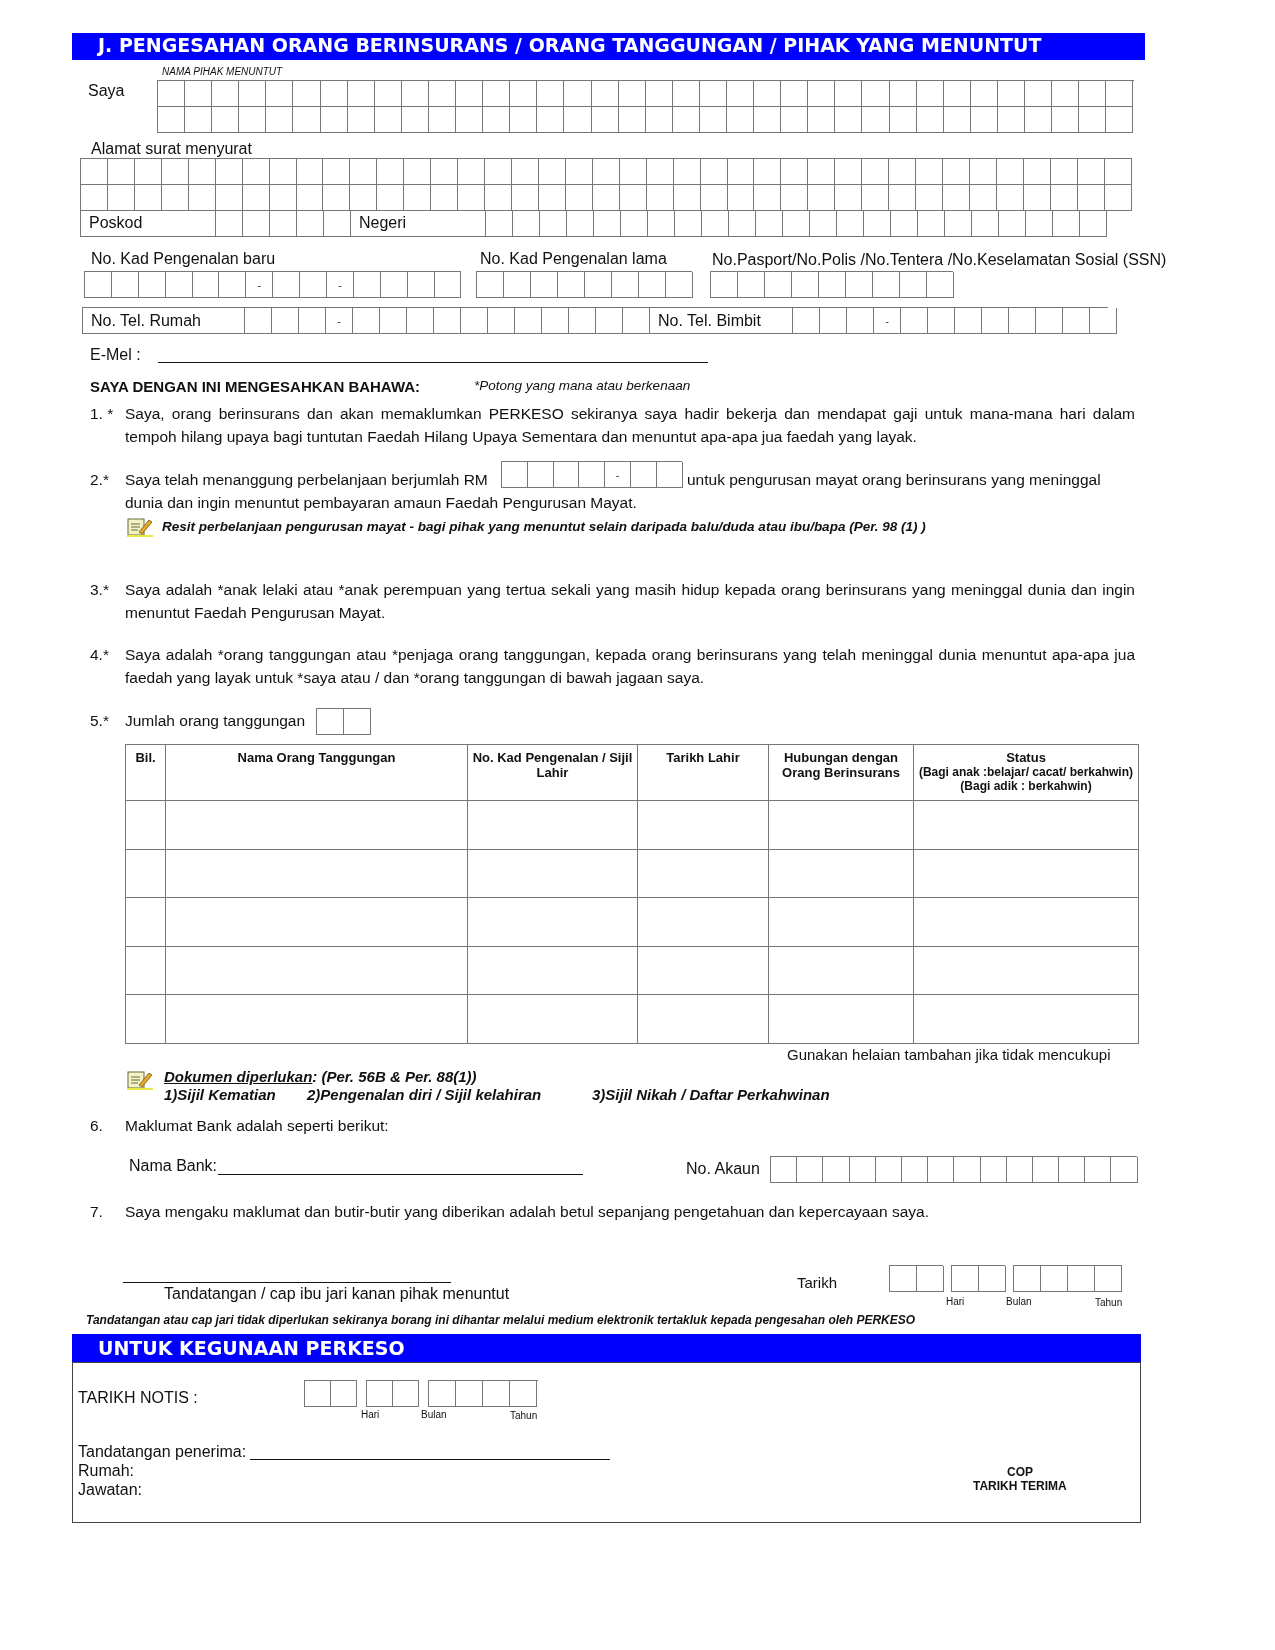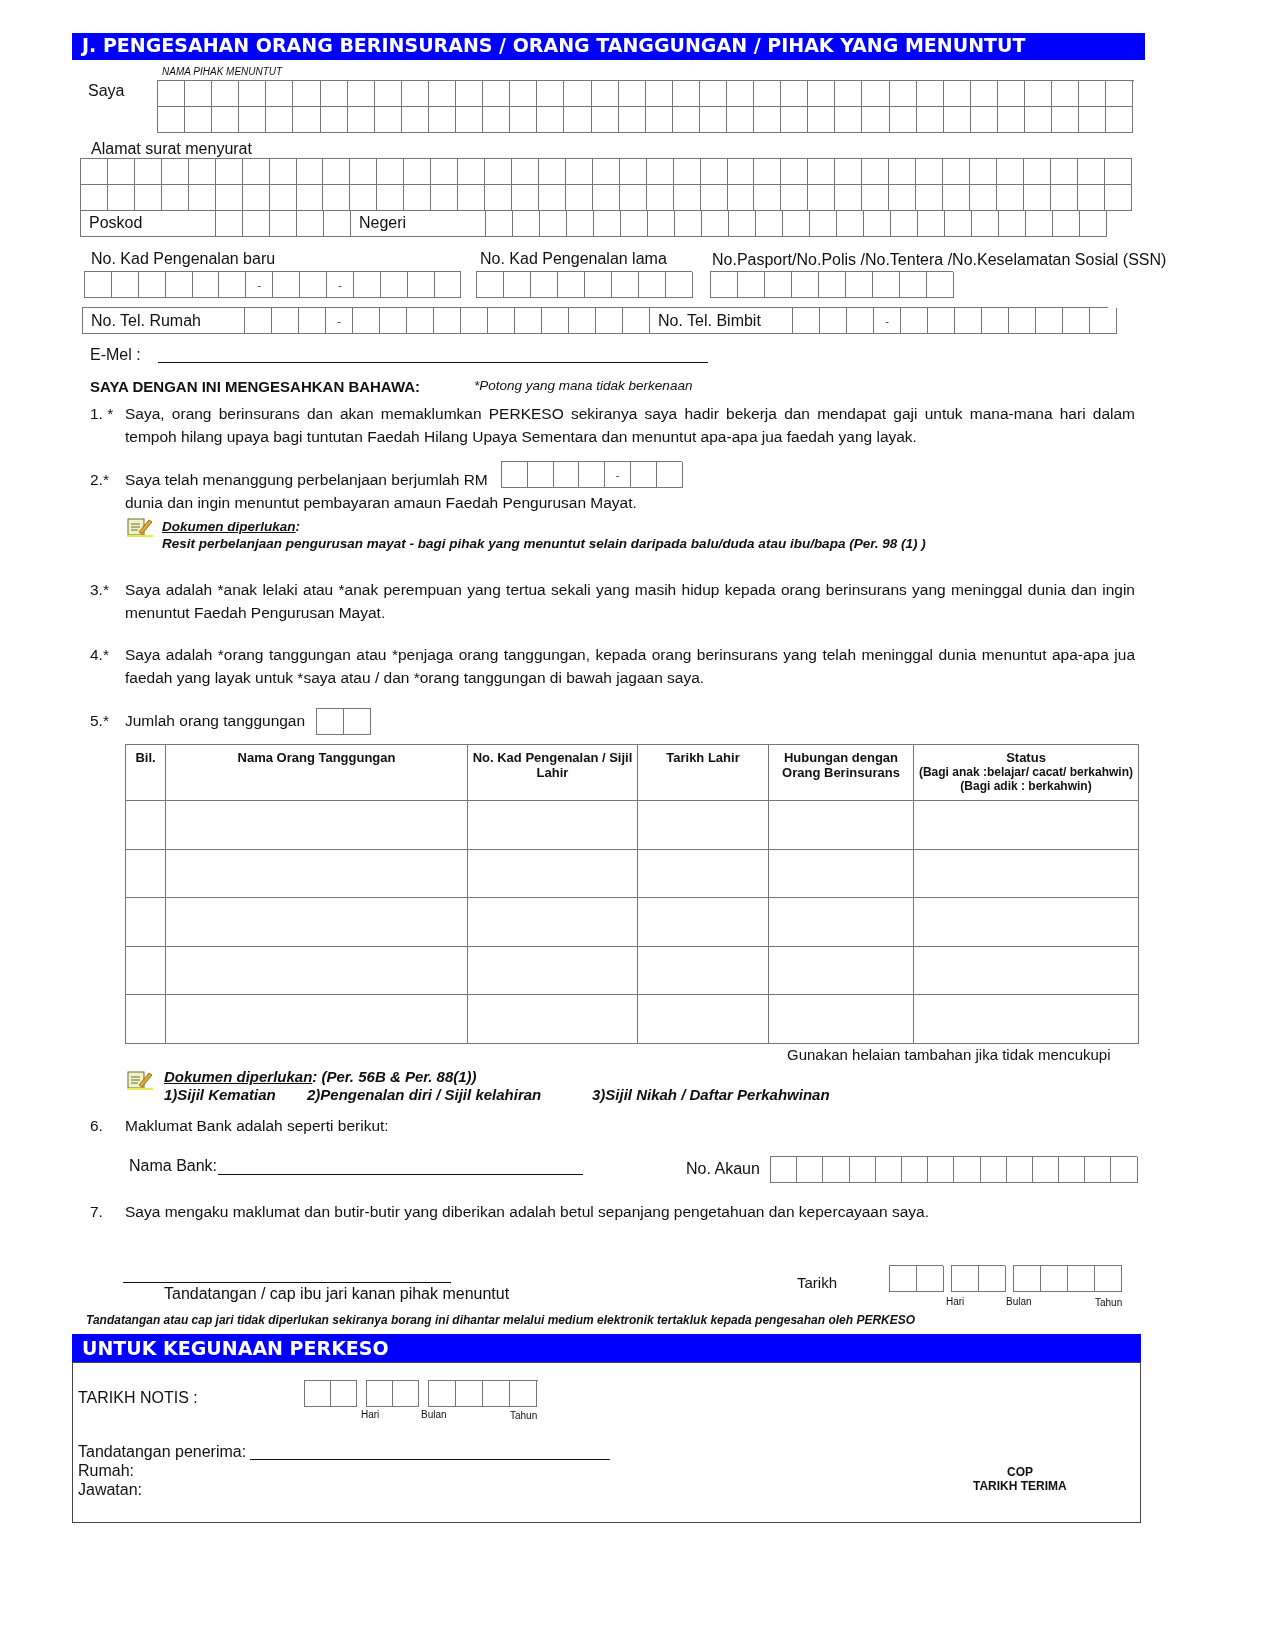--- a/index.html
+++ b/index.html
@@ -1,18 +1,18 @@
 <!DOCTYPE html>
 <html><head>
 <meta charset="utf-8">
 <style>
   html, body { margin: 0; padding: 0; background: #ffffff; }
   body { width: 1275px; height: 1650px; position: relative; font-family: "Liberation Sans", sans-serif; color: #111; overflow: hidden; }
   .abs { position: absolute; }
-  .bar { position: absolute; background: #0000ff; color: #fff; font-family: "DejaVu Sans", sans-serif; font-weight: bold; font-size: 19px; line-height: 25px; padding-left: 10px; box-sizing: border-box; }
+  .bar { position: absolute; background: #0000ff; color: #fff; font-family: "DejaVu Sans", sans-serif; font-weight: bold; font-size: 19px; line-height: 25px; padding-left: 26px; box-sizing: border-box; }
   .txt { position: absolute; font-size: 16px; white-space: nowrap; }
   .small-it { font-style: italic; font-size: 10px; }
   .grid { position: absolute; display: flex; border-left: 1.5px solid #777; border-top: 1.5px solid #777; box-sizing: border-box; }
   .cell { flex: 0 0 auto; border-right: 1.5px solid #777; border-bottom: 1.5px solid #777; box-sizing: border-box; height: 100%; display: flex; align-items: center; justify-content: center; font-size: 11px; color: #333; }
   .cell.label { justify-content: flex-start; padding-left: 8px; font-size: 16px; color: #111; }
   .line { position: absolute; border-bottom: 1.5px solid #111; }
   .para { position: absolute; font-size: 15.5px; line-height: 23px; }
   .para .num { position: absolute; left: 0; top: 0; }
   .para .body { position: absolute; left: 35px; top: 0; width: 1010px; text-align: justify; }
   .doc-note { position: absolute; font-style: italic; font-weight: bold; font-size: 13.5px; line-height: 17px; }
@@ -303,30 +303,31 @@
       <div class="cell" style="width: 27px;"></div>
       <div class="cell" style="width: 27px;"></div>
       <div class="cell" style="width: 27px;"></div>
     </div>
 </div>
 
 <div class="txt" style="left:90px;top:346px;">E-Mel :</div>
 <div class="line" style="left:158px;top:346px;width:550px;height:16px;"></div>
 
 <div class="txt" style="left:90px;top:378px;font-weight:bold;font-size:15px;">SAYA DENGAN INI MENGESAHKAN BAHAWA:</div>
-<div class="txt" style="left:474px;top:378px;font-style:italic;font-size:13.5px;">*Potong yang mana tidak berkenaan</div>
+<div class="txt" style="left:474px;top:378px;font-style:italic;font-size:13.5px;">*Potong yang mana atau berkenaan</div>
 
 <div class="para" style="left:90px;top:402px;width:1050px;height:48px;">
   <span class="num">1. *</span>
   <span class="body">Saya, orang berinsurans dan akan memaklumkan PERKESO sekiranya saya hadir bekerja dan mendapat gaji untuk mana-mana hari dalam tempoh hilang upaya bagi tuntutan Faedah Hilang Upaya Sementara dan menuntut apa-apa jua faedah yang layak.</span>
 </div>
 
 <div class="para" style="left:90px;top:468px;width:1050px;height:48px;">
   <span class="num">2.*</span>
   <span class="abs" style="left:35px;top:0;white-space:nowrap;">Saya telah menanggung perbelanjaan berjumlah RM</span>
+  <span class="abs" style="left:597px;top:0;white-space:nowrap;">untuk pengurusan mayat orang berinsurans yang meninggal</span>
   <span class="abs" style="left:35px;top:23px;white-space:nowrap;">dunia dan ingin menuntut pembayaran amaun Faedah Pengurusan Mayat.</span>
 </div>
 <div class="grid" id="rmAmount" style="left:501px;top:461px;width:181px;height:27px;">
     <div class="cell" style="width: 25.8px;"></div>
     <div class="cell" style="width: 25.8px;"></div>
     <div class="cell" style="width: 25.8px;"></div>
     <div class="cell" style="width: 25.8px;"></div>
     <div class="cell" style="width: 25.8px;">-</div>
     <div class="cell" style="width: 25.8px;"></div>
     <div class="cell" style="width: 25.8px;"></div>
@@ -334,21 +335,20 @@
 
 <svg class="note-icon" style="left:127px;top:517px;" viewBox="0 0 26 20">
   <rect x="1" y="2" width="16" height="16" fill="#f2f2c8" stroke="#6b6b3a" stroke-width="1"></rect>
   <line x1="4" y1="7" x2="13" y2="7" stroke="#6b6b3a" stroke-width="1"></line>
   <line x1="4" y1="10" x2="13" y2="10" stroke="#6b6b3a" stroke-width="1"></line>
   <line x1="4" y1="13" x2="11" y2="13" stroke="#6b6b3a" stroke-width="1"></line>
   <path d="M12 15 L22 3 L25 5 L15 17 Z" fill="#e2a82a" stroke="#7a5a10" stroke-width="0.8"></path>
   <rect x="0" y="18" width="26" height="2" fill="#e8e84a"></rect>
 </svg>
 <div class="doc-note" style="left:162px;top:518px;">
-  <div><span class="u">Dokumen diperlukan</span><span>:</span></div>
   <div>Resit  perbelanjaan pengurusan mayat  - bagi pihak yang menuntut  selain daripada balu/duda atau ibu/bapa (Per. 98 (1) )</div>
 </div>
 
 <div class="para" style="left:90px;top:578px;width:1050px;height:48px;">
   <span class="num">3.*</span>
   <span class="body">Saya adalah *anak lelaki atau *anak perempuan yang tertua sekali yang masih hidup kepada orang berinsurans yang meninggal dunia dan ingin menuntut Faedah Pengurusan Mayat.</span>
 </div>
 
 <div class="para" style="left:90px;top:643px;width:1050px;height:48px;">
   <span class="num">4.*</span>

